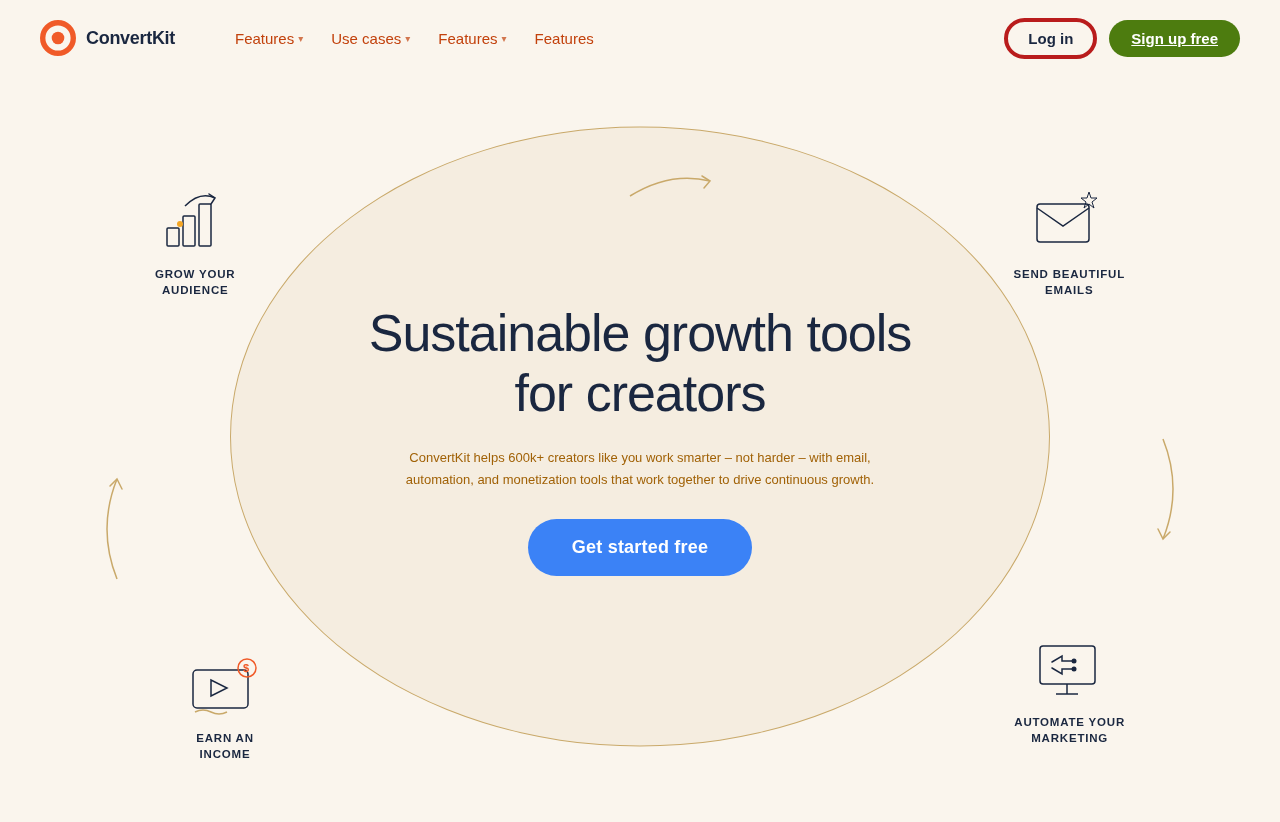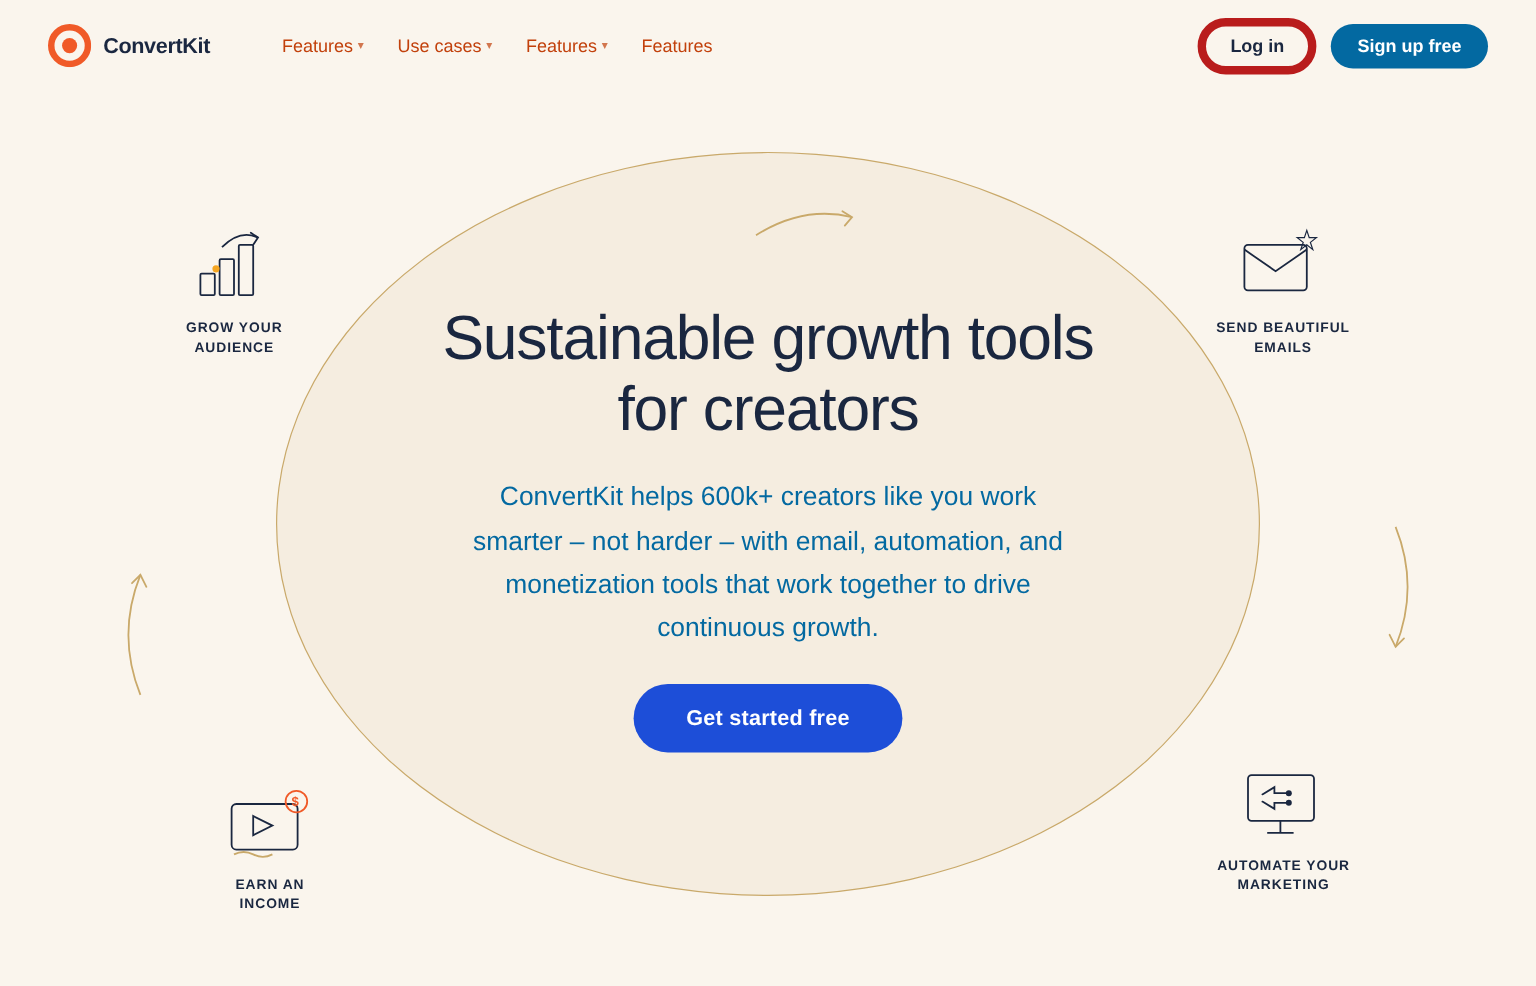--- a/index.html
+++ b/index.html
@@ -69,38 +69,39 @@
     }
 
     .nav-actions {
       display: flex;
       align-items: center;
       gap: 12px;
     }
 
     .btn-login {
       padding: 8px 20px;
-      border: 7px solid #b91c1c;
+      border: 4px solid #b91c1c;
       border-radius: 50px;
       background: transparent;
       color: #1a2740;
       font-size: 15px;
       font-weight: 600;
       cursor: pointer;
     }
 
     .btn-signup {
       padding: 10px 22px;
       border: none;
       border-radius: 50px;
-      background: #0369a1;
+      background: #4d7c0f;
       color: #fff;
       font-size: 15px;
       font-weight: 600;
       cursor: pointer;
+      text-decoration: underline;
     }
 
     
     .hero {
       position: relative;
       width: 1280px;
       height: 746px;
       display: flex;
       align-items: center;
       justify-content: center;
@@ -130,33 +131,33 @@
     .hero-title {
       font-size: 52px;
       font-weight: 400;
       color: #1a2740;
       line-height: 1.15;
       margin-bottom: 24px;
       letter-spacing: -1px;
     }
 
     .hero-subtitle {
-      font-size: 22px;
-      color: #0369a1;
+      font-size: 13px;
+      color: #a16207;
       line-height: 1.65;
       margin-bottom: 29px;
       max-width: 520px;
       margin-left: auto;
       margin-right: auto;
     }
 
     .btn-cta {
       display: inline-block;
       padding: 18px 44px;
-      background: #1d4ed8;
+      background: #3b82f6;
       color: #fff;
       font-size: 18px;
       font-weight: 700;
       border-radius: 50px;
       border: none;
       cursor: pointer;
       margin-bottom: 18px;
       letter-spacing: 0.2px;
     }
 

